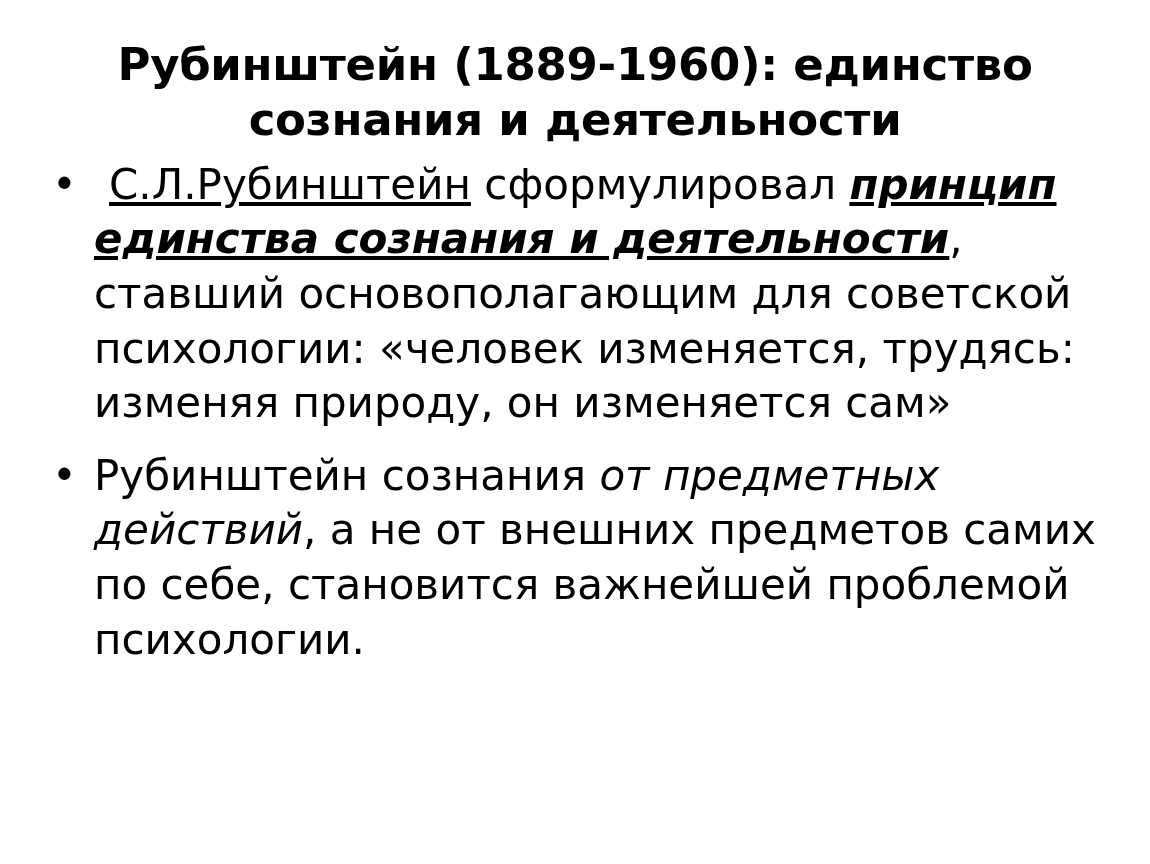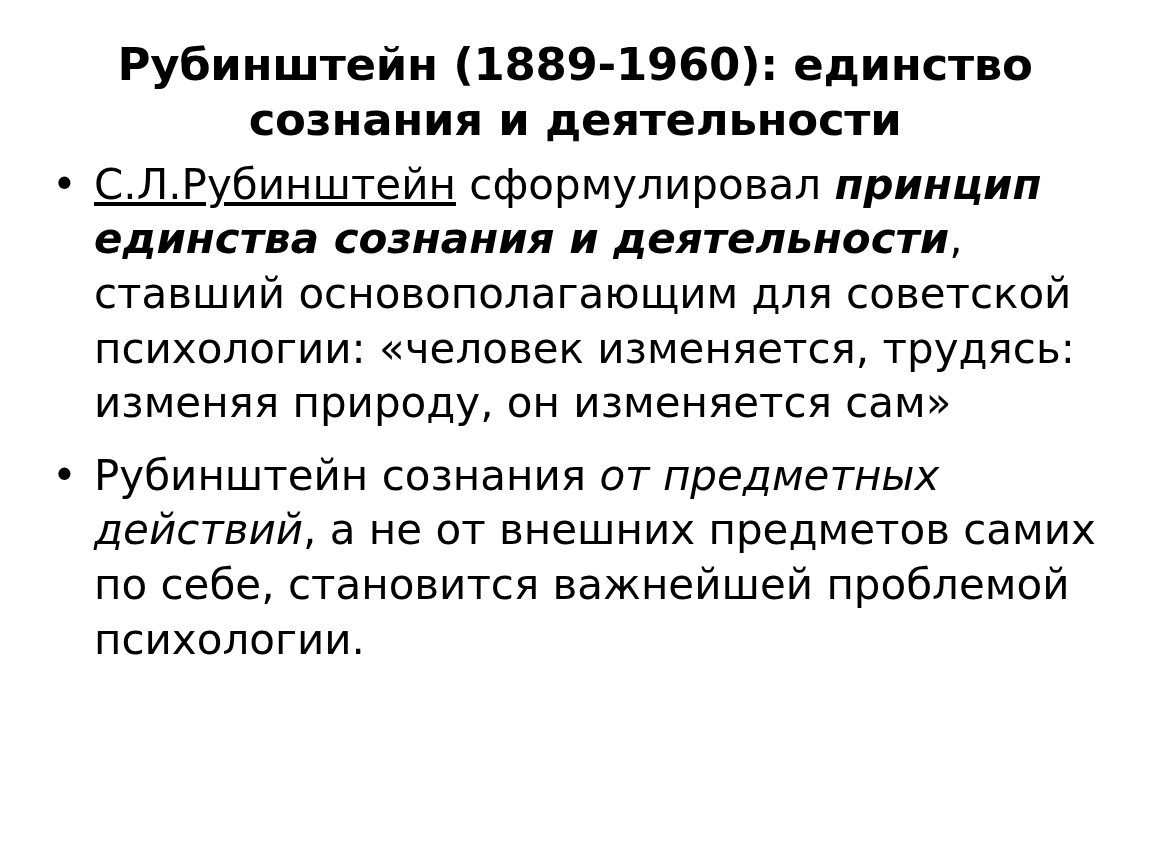--- a/index.html
+++ b/index.html
@@ -41,22 +41,22 @@
     font-size: 42px;
     line-height: 1.30;
   }
   .bullet-item .dot {
     position: absolute;
     left: 14px;
     top: 0px;
     font-size: 42px;
     line-height: 1.30;
   }
-  .u { text-decoration: underline; }
-  .bi { font-weight: bold; font-style: italic; }
+  .u { text-decoration: underline; margin-left: 15px; }
+  .bi { font-weight: bold; font-style: italic; text-decoration: underline; }
   .i { font-style: italic; }
 </style>
 </head>
 <body>
 
 <div class="slide">
   <div class="slide-title">Рубинштейн (1889-1960): единство сознания и деятельности</div>
   <ul class="bullet-list">
     <li class="bullet-item">
       <span class="dot">•</span>

